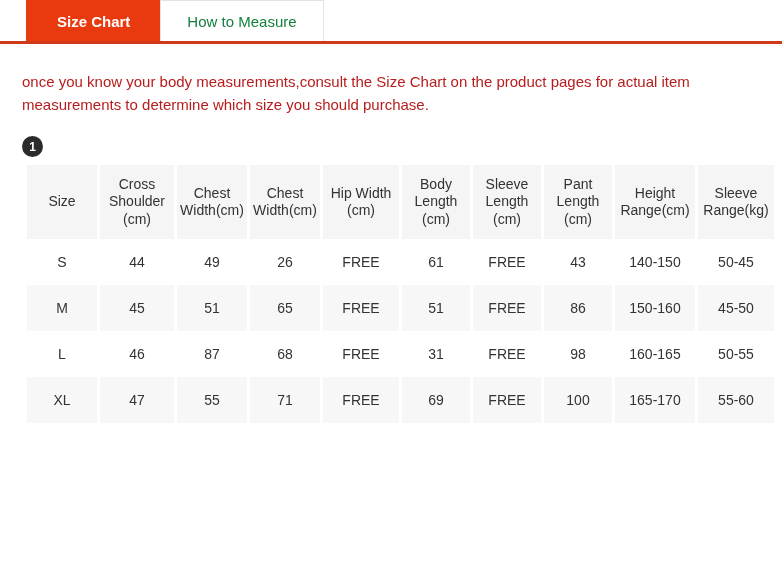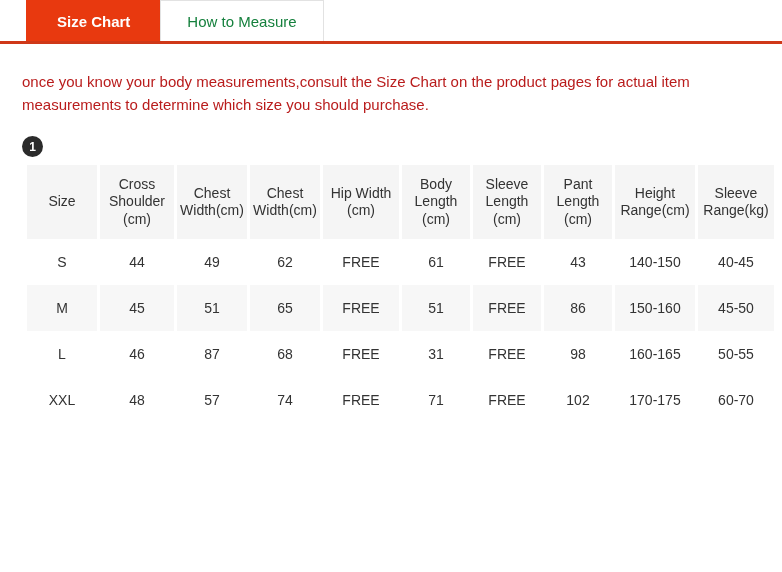--- a/index.html
+++ b/index.html
@@ -200,27 +200,27 @@
             <div>Sleeve</div>
             <div>Range(kg)</div>
           </th>
         </tr>
     </thead>
     <tbody id="body-rows">
         <tr>
           <td>S</td>
           <td>44</td>
           <td>49</td>
-          <td>62</td>
+          <td>26</td>
           <td>FREE</td>
           <td>61</td>
           <td>FREE</td>
           <td>43</td>
           <td>140-150</td>
-          <td>40-45</td>
+          <td>50-45</td>
         </tr>
         <tr class="alt">
           <td>M</td>
           <td>45</td>
           <td>51</td>
           <td>65</td>
           <td>FREE</td>
           <td>51</td>
           <td>FREE</td>
           <td>86</td>
@@ -232,27 +232,27 @@
           <td>46</td>
           <td>87</td>
           <td>68</td>
           <td>FREE</td>
           <td>31</td>
           <td>FREE</td>
           <td>98</td>
           <td>160-165</td>
           <td>50-55</td>
         </tr>
-        <tr>
-          <td>XXL</td>
-          <td>48</td>
-          <td>57</td>
-          <td>74</td>
-          <td>FREE</td>
+        <tr class="alt">
+          <td>XL</td>
+          <td>47</td>
+          <td>55</td>
           <td>71</td>
           <td>FREE</td>
-          <td>102</td>
-          <td>170-175</td>
-          <td>60-70</td>
+          <td>69</td>
+          <td>FREE</td>
+          <td>100</td>
+          <td>165-170</td>
+          <td>55-60</td>
         </tr>
       </tbody>
   </table>
 </div>
 
 </body></html>

